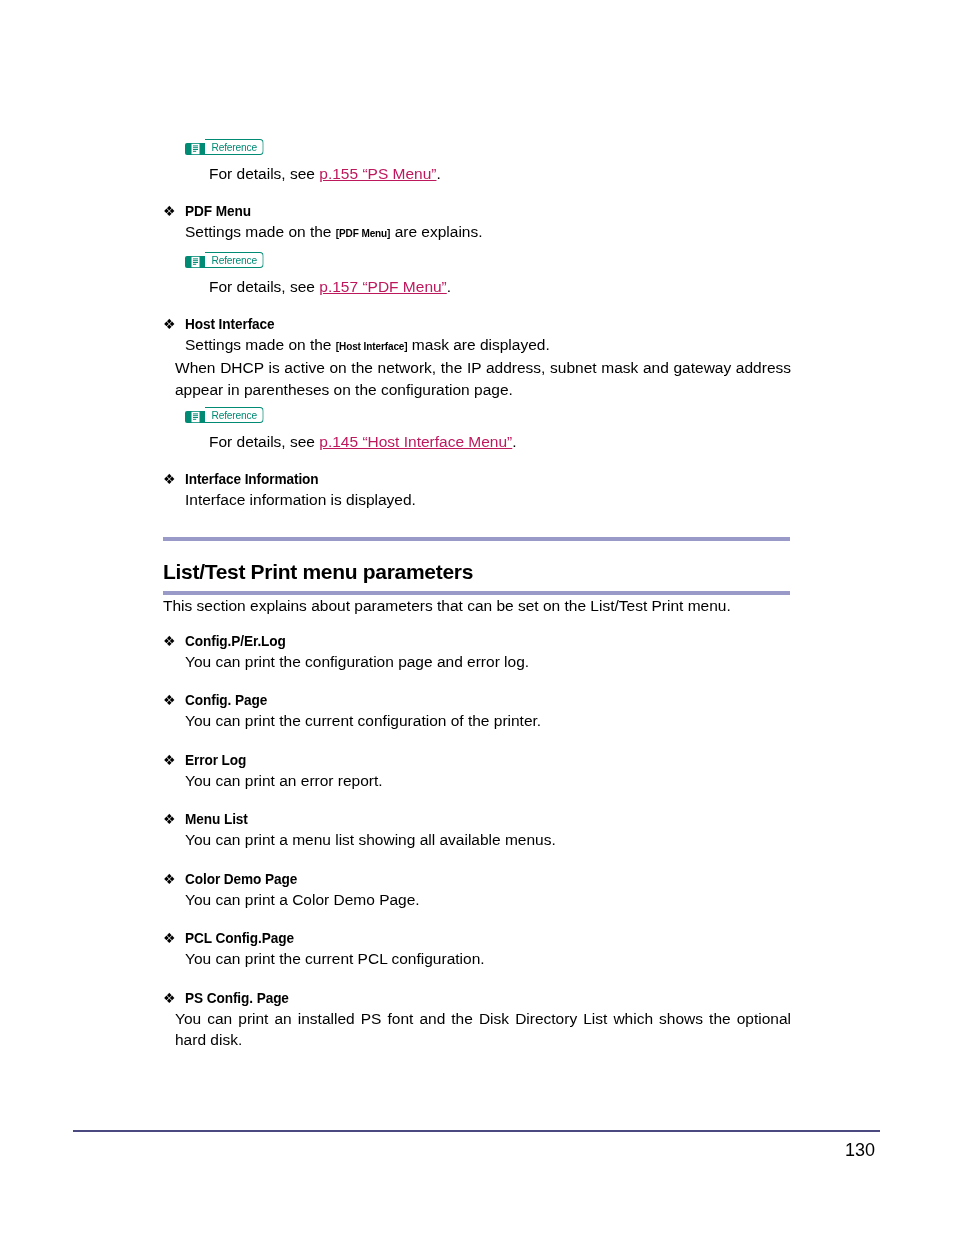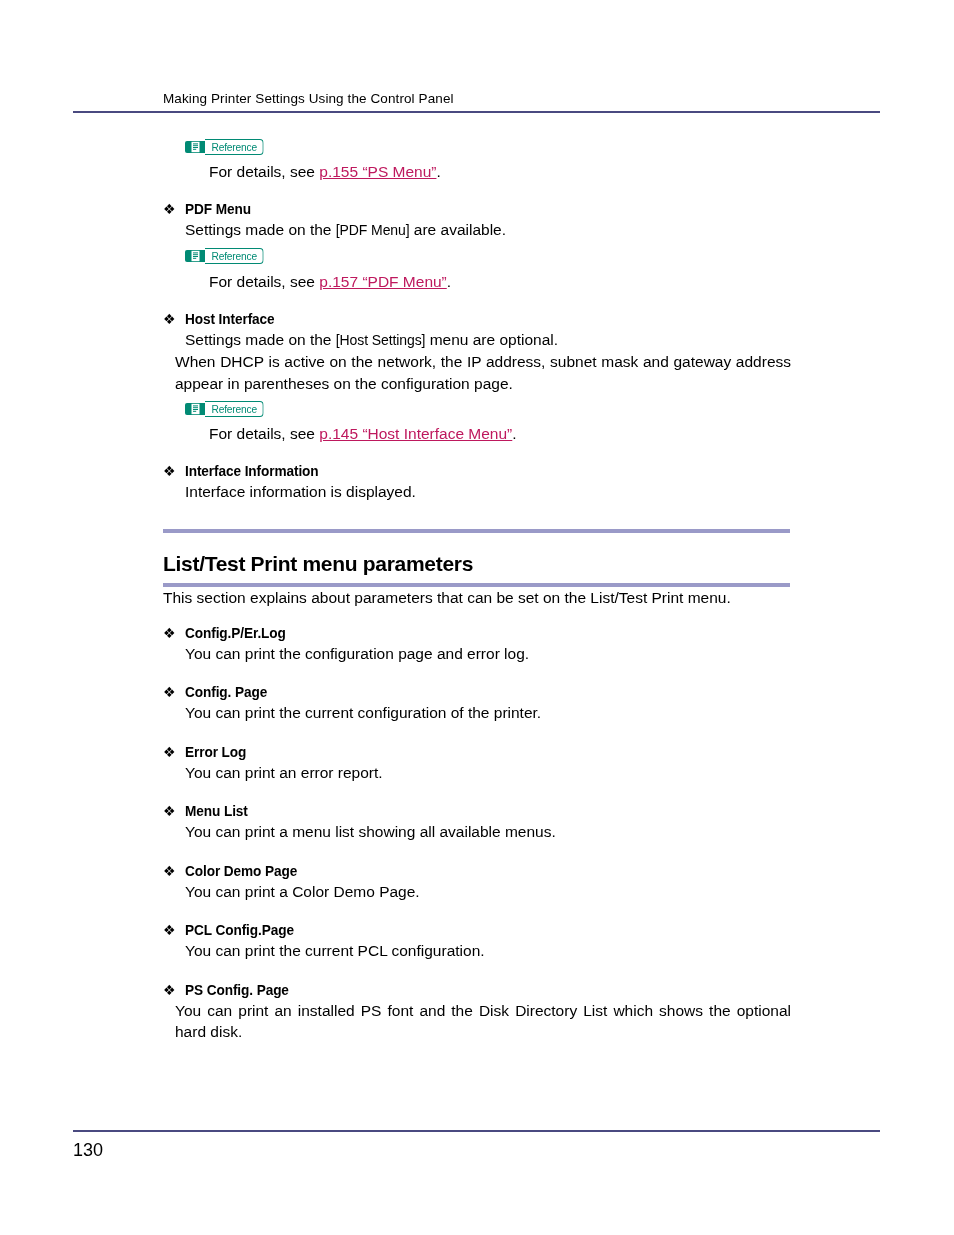--- a/index.html
+++ b/index.html
@@ -46,21 +46,21 @@
   .content {
     position: absolute;
     left: 163px;
     top: 132px;
     width: 628px;
   }
 
   
   .ref-badge {
     display: inline-flex;
-    align-items: center;
+    align-items: flex-end;
     height: 17px;
     margin: 6px 0 2px 22px;
   }
   .ref-badge-icon {
     width: 20px;
     background: #018a74;
     display: flex;
     align-items: center;
     justify-content: center;
     border-radius: 2px 0 0 2px;
@@ -116,22 +116,22 @@
     transform-origin: left center;
     white-space: nowrap;
   }
   .bullet-body {
     margin-left: 22px;
     font-size: 15.5px;
     line-height: 21.5px;
   }
   .bullet-body.justify { text-align: justify; margin-left: 12px; }
   .kb {
-    font-weight: normal;
-    font-size: 14px;
+    font-weight: bold;
+    font-size: 10px;
     letter-spacing: -0.1px;
   }
 
   
   .section {
     margin-top: 26px;
     width: 627px;
   }
   .section-rule {
     height: 4px;
@@ -164,36 +164,32 @@
     left: 73px;
     top: 1130px;
     width: 807px;
   }
   .footer-rule {
     height: 1.5px;
     background: #4a4a80;
     width: 100%;
   }
   .footer-pageno {
-    text-align: left;
+    text-align: right;
     font-size: 18px;
     padding-top: 8px;
     padding-right: 5px;
     color: #000;
   }
 </style>
 </head>
 <body>
 
 <div class="page">
 
-  <div class="header">
-    <div class="header-title">Making Printer Settings Using the Control Panel</div>
-    <div class="header-rule"></div>
-  </div>
 
   <div class="content">
 
     
     <div class="ref-badge">
       <span class="ref-badge-icon">
         <svg width="11" height="12" viewBox="0 0 11 12" aria-hidden="true">
           <rect x="1.5" y="0.8" width="8" height="10.4" fill="#ffffff"></rect>
           <rect x="3" y="2.4" width="5" height="1" fill="#018a74"></rect>
           <rect x="3" y="4.2" width="5" height="1" fill="#018a74"></rect>
@@ -207,21 +203,21 @@
       <span>For details, see </span><a class="doclink" href="#">p.155 “PS Menu”</a><span>.</span>
     </div>
 
     
     <div class="bullet-block">
       <div class="bullet-head">
         <span class="bullet-glyph">❖</span>
         <span class="bullet-head-text">PDF Menu</span>
       </div>
       <div class="bullet-body">
-        <span>Settings made on the </span><span class="kb">[PDF Menu]</span><span> are available.</span>
+        <span>Settings made on the </span><span class="kb">[PDF Menu]</span><span> are explains.</span>
       </div>
       <div class="ref-badge">
         <span class="ref-badge-icon">
           <svg width="11" height="12" viewBox="0 0 11 12" aria-hidden="true">
             <rect x="1.5" y="0.8" width="8" height="10.4" fill="#ffffff"></rect>
             <rect x="3" y="2.4" width="5" height="1" fill="#018a74"></rect>
             <rect x="3" y="4.2" width="5" height="1" fill="#018a74"></rect>
             <rect x="3" y="6" width="5" height="1" fill="#018a74"></rect>
             <rect x="3" y="7.8" width="3.2" height="1" fill="#018a74"></rect>
           </svg>
@@ -233,21 +229,21 @@
       </div>
     </div>
 
     
     <div class="bullet-block">
       <div class="bullet-head">
         <span class="bullet-glyph">❖</span>
         <span class="bullet-head-text">Host Interface</span>
       </div>
       <div class="bullet-body">
-        <span>Settings made on the </span><span class="kb">[Host Settings]</span><span> menu are optional.</span>
+        <span>Settings made on the </span><span class="kb">[Host Interface]</span><span> mask are displayed.</span>
       </div>
       <div class="bullet-body justify">When DHCP is active on the network, the IP address, subnet mask and gateway address appear in parentheses on the configuration page.</div>
       <div class="ref-badge">
         <span class="ref-badge-icon">
           <svg width="11" height="12" viewBox="0 0 11 12" aria-hidden="true">
             <rect x="1.5" y="0.8" width="8" height="10.4" fill="#ffffff"></rect>
             <rect x="3" y="2.4" width="5" height="1" fill="#018a74"></rect>
             <rect x="3" y="4.2" width="5" height="1" fill="#018a74"></rect>
             <rect x="3" y="6" width="5" height="1" fill="#018a74"></rect>
             <rect x="3" y="7.8" width="3.2" height="1" fill="#018a74"></rect>

